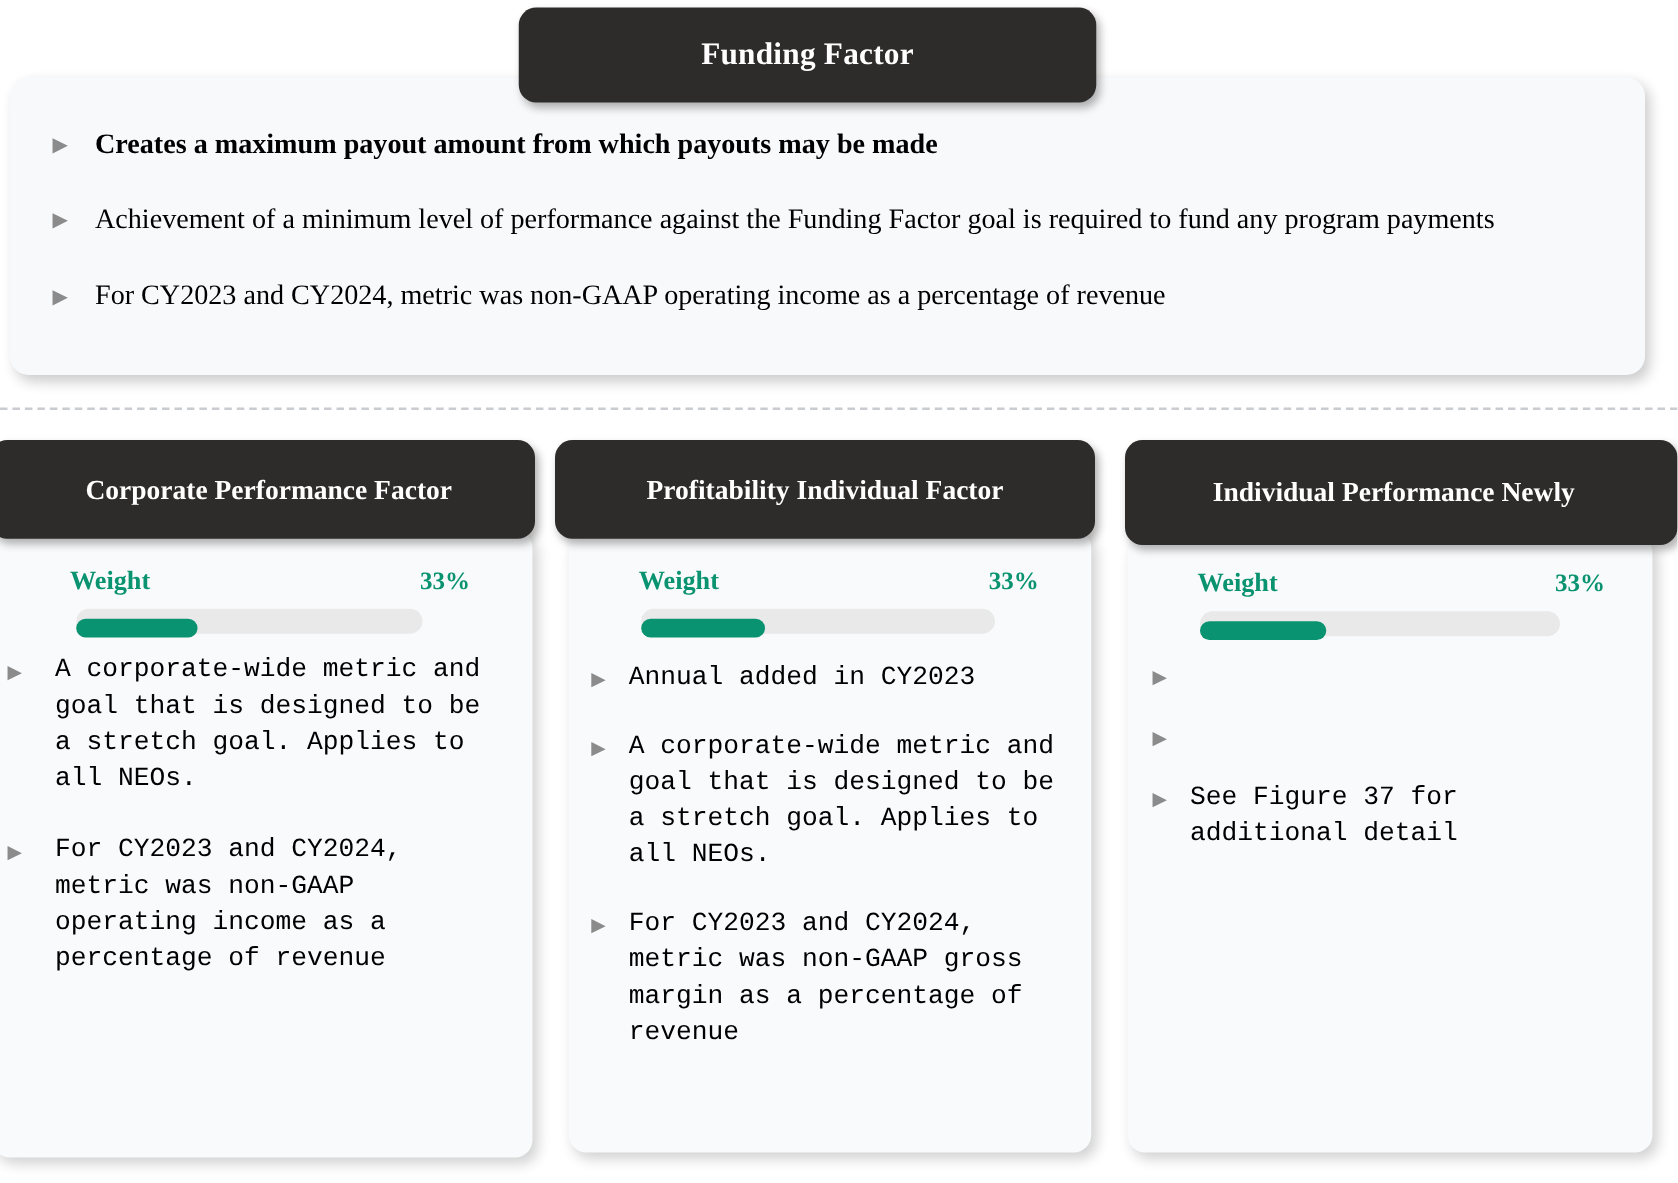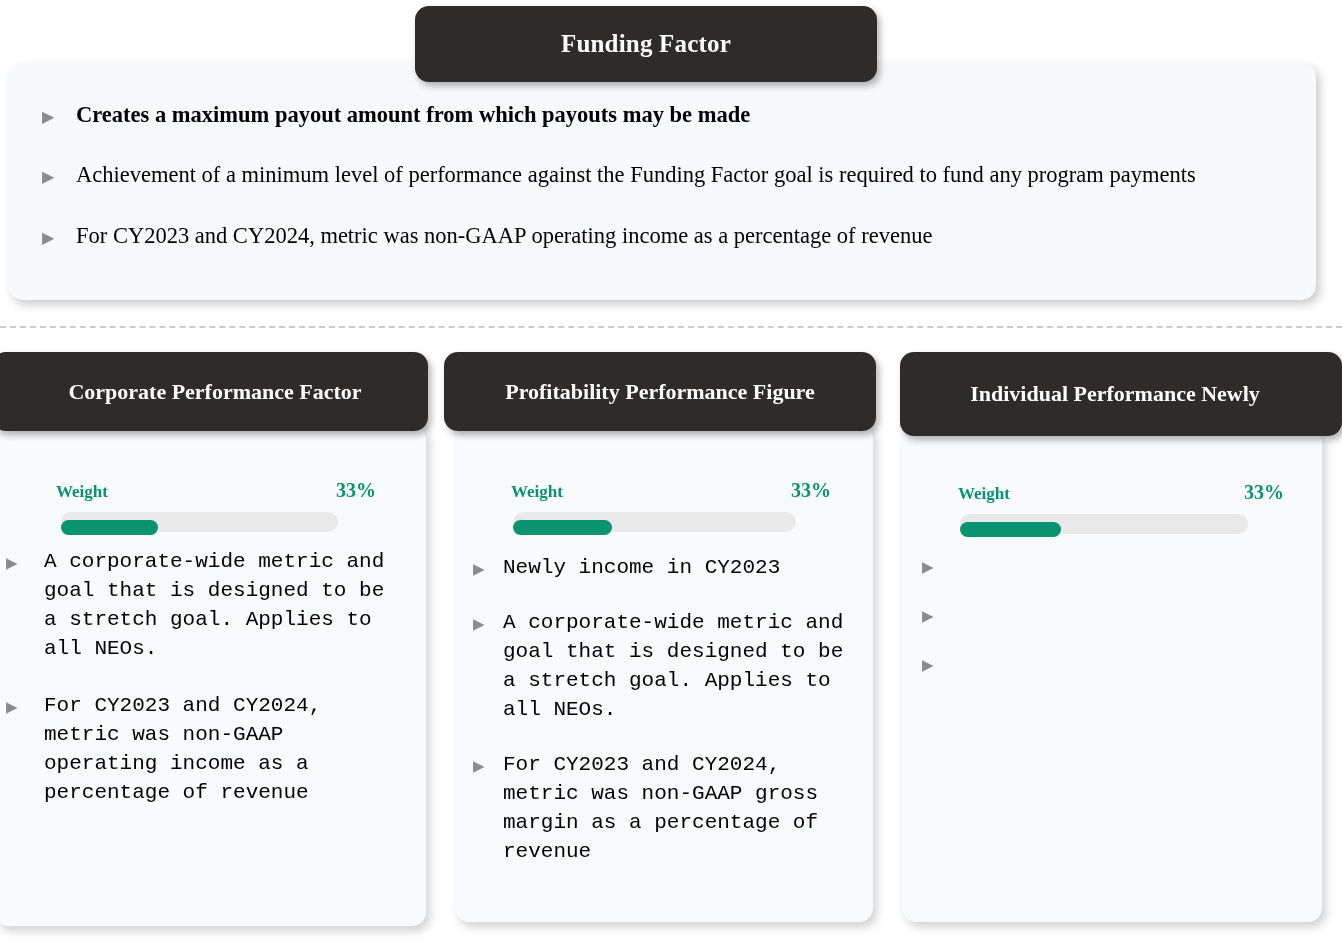--- a/index.html
+++ b/index.html
@@ -111,21 +111,21 @@
     overflow: hidden;
   }
 
   .weight-row {
     display: flex;
     align-items: baseline;
     justify-content: space-between;
     color: #0a8f6d;
     font-weight: bold;
   }
-  .weight-label { font-size: 17px; margin-top: 30px; }
+  .weight-label { font-size: 21px; }
   .weight-value { font-size: 20px; }
 
   .progress-track {
     height: 20px;
     background: #e9e9e9;
     border-radius: 10px;
     position: relative;
     overflow: visible;
   }
   .progress-fill {
@@ -277,34 +277,34 @@
     <span class="weight-value">33%</span>
   </div>
   <div class="progress-wrap">
     <div class="progress-track" style="background: rgb(233, 233, 233);">
       <div class="progress-fill" style="width: 35%; background: rgb(10, 147, 112);"></div>
     </div>
   </div>
   <ul class="bullets">
     <li class="bullet-row">
       <span class="bullet-mark" style="color: rgb(139, 139, 139);">▶</span>
-      <span class="bullet-text">Newly income in CY2023</span>
+      <span class="bullet-text">Annual added in CY2023</span>
     </li>
     <li class="bullet-row">
       <span class="bullet-mark" style="color: rgb(139, 139, 139);">▶</span>
       <span class="bullet-text">A corporate-wide metric and goal that is designed to be a stretch goal. Applies to all NEOs.</span>
     </li>
     <li class="bullet-row">
       <span class="bullet-mark" style="color: rgb(139, 139, 139);">▶</span>
       <span class="bullet-text">For CY2023 and CY2024, metric was non-GAAP gross margin as a percentage of revenue</span>
     </li>
   </ul>
 </div>
 <div class="dark-header" id="card2-header" style="background: rgb(46, 44, 43);">
-  <span>Profitability Performance Figure</span>
+  <span>Profitability Individual Factor</span>
 </div>
 
 <div class="card-body" id="card3-body">
   <div class="weight-row" style="color: rgb(10, 147, 112);">
     <span class="weight-label">Weight</span>
     <span class="weight-value">33%</span>
   </div>
   <div class="progress-wrap">
     <div class="progress-track" style="background: rgb(233, 233, 233);">
       <div class="progress-fill" style="width: 35%; background: rgb(10, 147, 112);"></div>
@@ -312,18 +312,19 @@
   </div>
   <ul class="bullets">
     <li class="bullet-row">
       <span class="bullet-mark" style="color: rgb(139, 139, 139);">▶</span>
     </li>
     <li class="bullet-row">
       <span class="bullet-mark" style="color: rgb(139, 139, 139);">▶</span>
     </li>
     <li class="bullet-row">
       <span class="bullet-mark" style="color: rgb(139, 139, 139);">▶</span>
+      <span class="bullet-text">See Figure 37 for additional detail</span>
     </li>
   </ul>
 </div>
 <div class="dark-header" id="card3-header" style="background: rgb(46, 44, 43);">
   <span>Individual Performance Newly</span>
 </div>
 
 </body></html>

